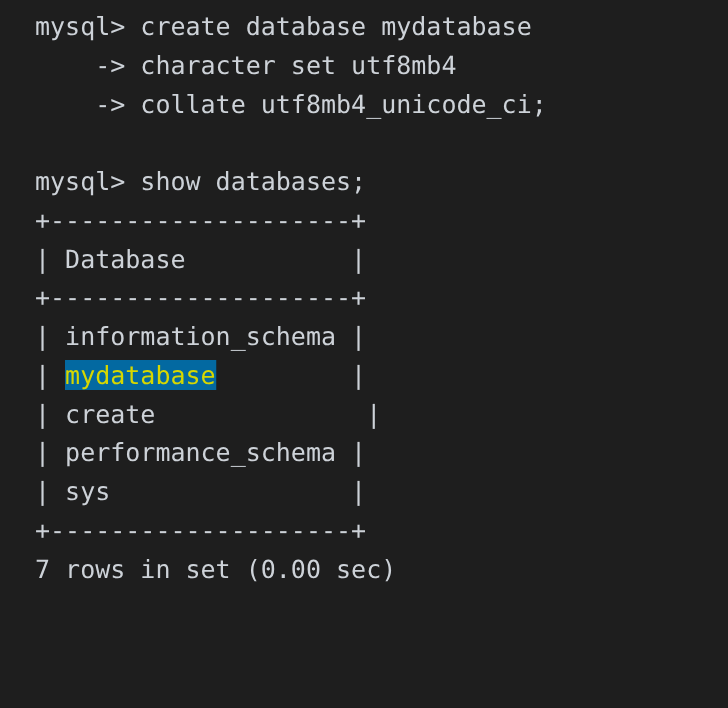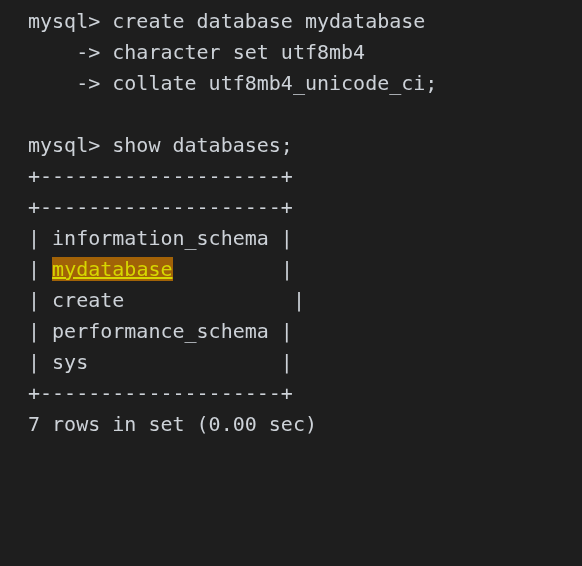--- a/index.html
+++ b/index.html
@@ -24,35 +24,35 @@
     color: #cdd2d8;
     white-space: pre;
     letter-spacing: 0px;
     margin: 0;
     padding: 0;
   }
   .blank {
     color: transparent;
   }
   .hl {
-    background: #a16207;
+    background: #0369a1;
     color: #d7d700;
-    text-decoration: underline;
   }
 </style>
 </head>
 <body>
 
 <div id="terminal">
     <div class="line">mysql&gt; create database mydatabase</div>
     <div class="line">    -&gt; character set utf8mb4</div>
     <div class="line">    -&gt; collate utf8mb4_unicode_ci;</div>
     <div class="line blank"> </div>
     <div class="line">mysql&gt; show databases;</div>
     <div class="line">+--------------------+</div>
+    <div class="line">| Database           |</div>
     <div class="line">+--------------------+</div>
     <div class="line">| information_schema |</div>
     <div class="line">| <span class="hl">mydatabase</span>         |</div>
     <div class="line">| create              |</div>
     <div class="line">| performance_schema |</div>
     <div class="line">| sys                |</div>
     <div class="line">+--------------------+</div>
     <div class="line">7 rows in set (0.00 sec)</div>
   </div>
 

